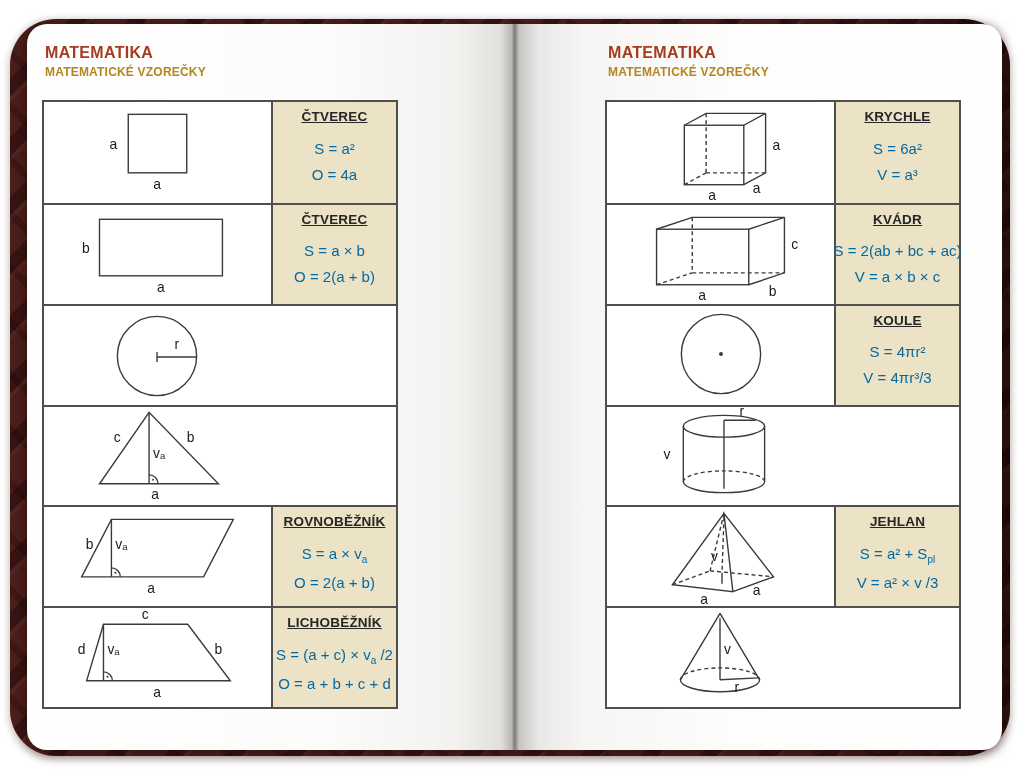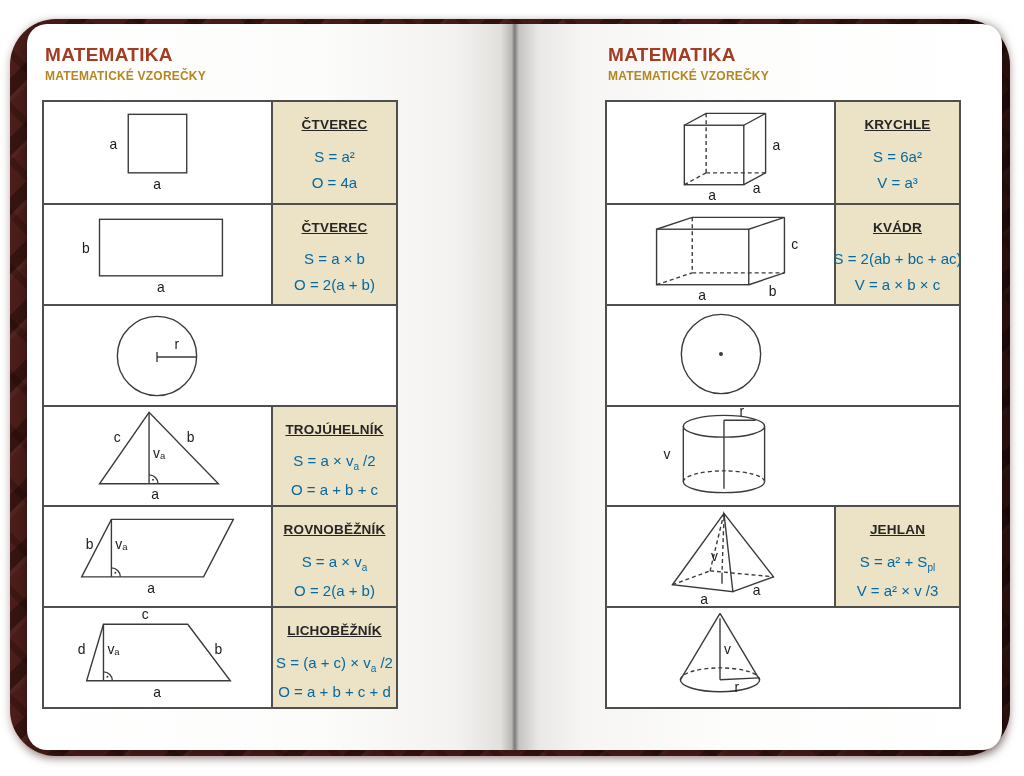--- a/index.html
+++ b/index.html
@@ -24,21 +24,21 @@
     border-radius:20px;
     background:linear-gradient(to right,
       #ffffff 0%, #fcfcfb 30%, #f3f2f0 44%, #e2e0dd 48.6%,
       #b9b7b4 49.7%, #7d7b78 50.02%, #c6c4c2 50.45%,
       #e9e8e6 52.5%, #f6f5f4 57%, #fdfdfc 72%, #ffffff 100%);
     box-shadow:0 2px 12px rgba(30,8,6,0.55);
   }
   .page-header{position:absolute;width:400px;}
   .page-header.left{left:18px;top:20px;}
   .page-header.right{left:581px;top:20px;}
-  .ph-title{font-size:19px;font-weight:bold;color:#a53b20;letter-spacing:0.3px;}
+  .ph-title{font-size:16px;font-weight:bold;color:#a53b20;letter-spacing:0.3px;}
   .ph-subtitle{font-size:12px;font-weight:bold;color:#b5861f;letter-spacing:0.2px;margin-top:3px;}
 
   
   .fm-table{
     position:absolute;top:76px;width:356px;height:609px;
     border:2px solid #4f4f4f;background:#ffffff;
     display:grid;grid-template-rows:repeat(6,1fr);box-sizing:border-box;
   }
   .fm-table.left{left:15px;}
   .fm-table.right{left:578px;}
@@ -47,21 +47,21 @@
   .cell{min-height:0;box-sizing:border-box;}
   .diag{display:flex;align-items:center;justify-content:center;overflow:hidden;background:#fff;}
   .diag svg{display:block;}
   .diag svg .ln{stroke:#3a3a3a;stroke-width:1.4;fill:none;}
   .diag svg .dash{stroke-dasharray:4 3;}
   .diag svg .dot{fill:#3a3a3a;stroke:none;}
   .diag svg text{fill:#1a1a1a;font-size:14px;font-family:"Liberation Sans","DejaVu Sans",sans-serif;}
   .fcell{
     background:#ece2c6;border-left:2px solid #4f4f4f;
     display:flex;flex-direction:column;align-items:center;
-    padding-top:15px;text-align:center;
+    padding-top:7px;text-align:center;
   }
   .sname{
     font-size:13.5px;font-weight:bold;color:#262626;
     text-decoration:underline;letter-spacing:0.2px;margin-bottom:11px;white-space:nowrap;
   }
   .fline{font-size:15px;color:#0369a1;margin:4.5px 0;white-space:nowrap;}
   .fline .fsub{font-size:10px;vertical-align:-4px;}
 </style>
 </head>
 <body>
@@ -126,25 +126,20 @@
         <svg width="229" height="99" viewBox="0 0 229 99">
           <polygon class="ln" points="56,78 176,78 106,6"></polygon>
           <line class="ln" x1="106" y1="6" x2="106" y2="78"></line>
           <path class="ln" d="M106,69 A9,9 0 0 1 115,78"></path>
           <circle class="dot" cx="110" cy="74" r="1"></circle>
           <text x="74" y="36" text-anchor="middle">c</text>
           <text x="148" y="36" text-anchor="middle">b</text>
           <text x="110" y="52" text-anchor="start">vₐ</text>
           <text x="112" y="93" text-anchor="middle">a</text>
         </svg>
-      </div>
-      <div class="cell fcell">
-        <div class="sname">TROJÚHELNÍK</div>
-        <div class="fline"><span>S = a × v</span><span class="fsub">a</span><span> /2</span></div>
-        <div class="fline"><span>O = a + b + c</span></div>
       </div>
     </div>
 
     <div class="row">
       <div class="cell diag">
         <svg width="229" height="99" viewBox="0 0 229 99">
           <polygon class="ln" points="38,70 161,70 191,12 68,12"></polygon>
           <line class="ln" x1="68" y1="12" x2="68" y2="70"></line>
           <path class="ln" d="M68,61 A9,9 0 0 1 77,70"></path>
           <circle class="dot" cx="72" cy="66" r="1"></circle>
@@ -227,20 +222,25 @@
       </div>
     </div>
 
     <div class="row">
       <div class="cell diag">
         <svg width="229" height="99" viewBox="0 0 229 99">
           <circle class="ln" cx="115" cy="48" r="40"></circle>
           <circle class="dot" cx="115" cy="48" r="2"></circle>
         </svg>
       </div>
+      <div class="cell fcell">
+        <div class="sname">KOULE</div>
+        <div class="fline"><span>S = 4πr²</span></div>
+        <div class="fline"><span>V = 4πr³/3</span></div>
+      </div>
     </div>
 
     <div class="row">
       <div class="cell diag">
         <svg width="229" height="99" viewBox="0 0 229 99">
           <ellipse class="ln" cx="118" cy="20" rx="41" ry="11"></ellipse>
           <line class="ln" x1="77" y1="20" x2="77" y2="76"></line>
           <line class="ln" x1="159" y1="20" x2="159" y2="76"></line>
           <path class="ln" d="M77,76 A41,11 0 0 0 159,76"></path>
           <path class="ln dash" d="M77,76 A41,11 0 0 1 159,76"></path>

